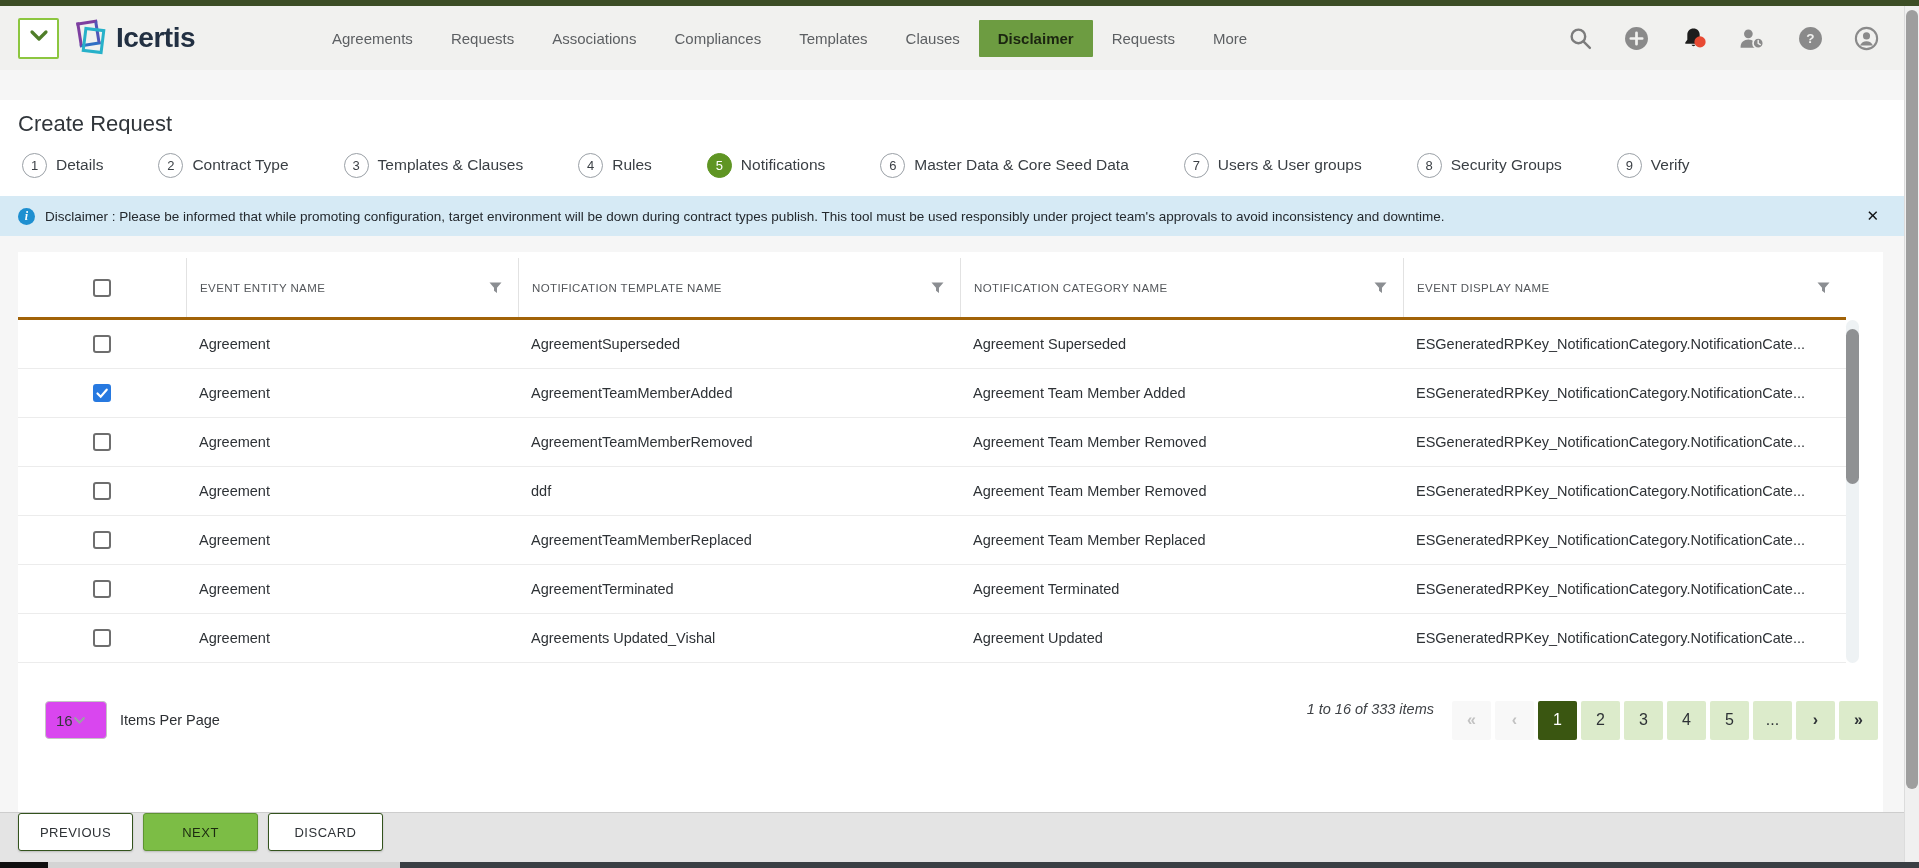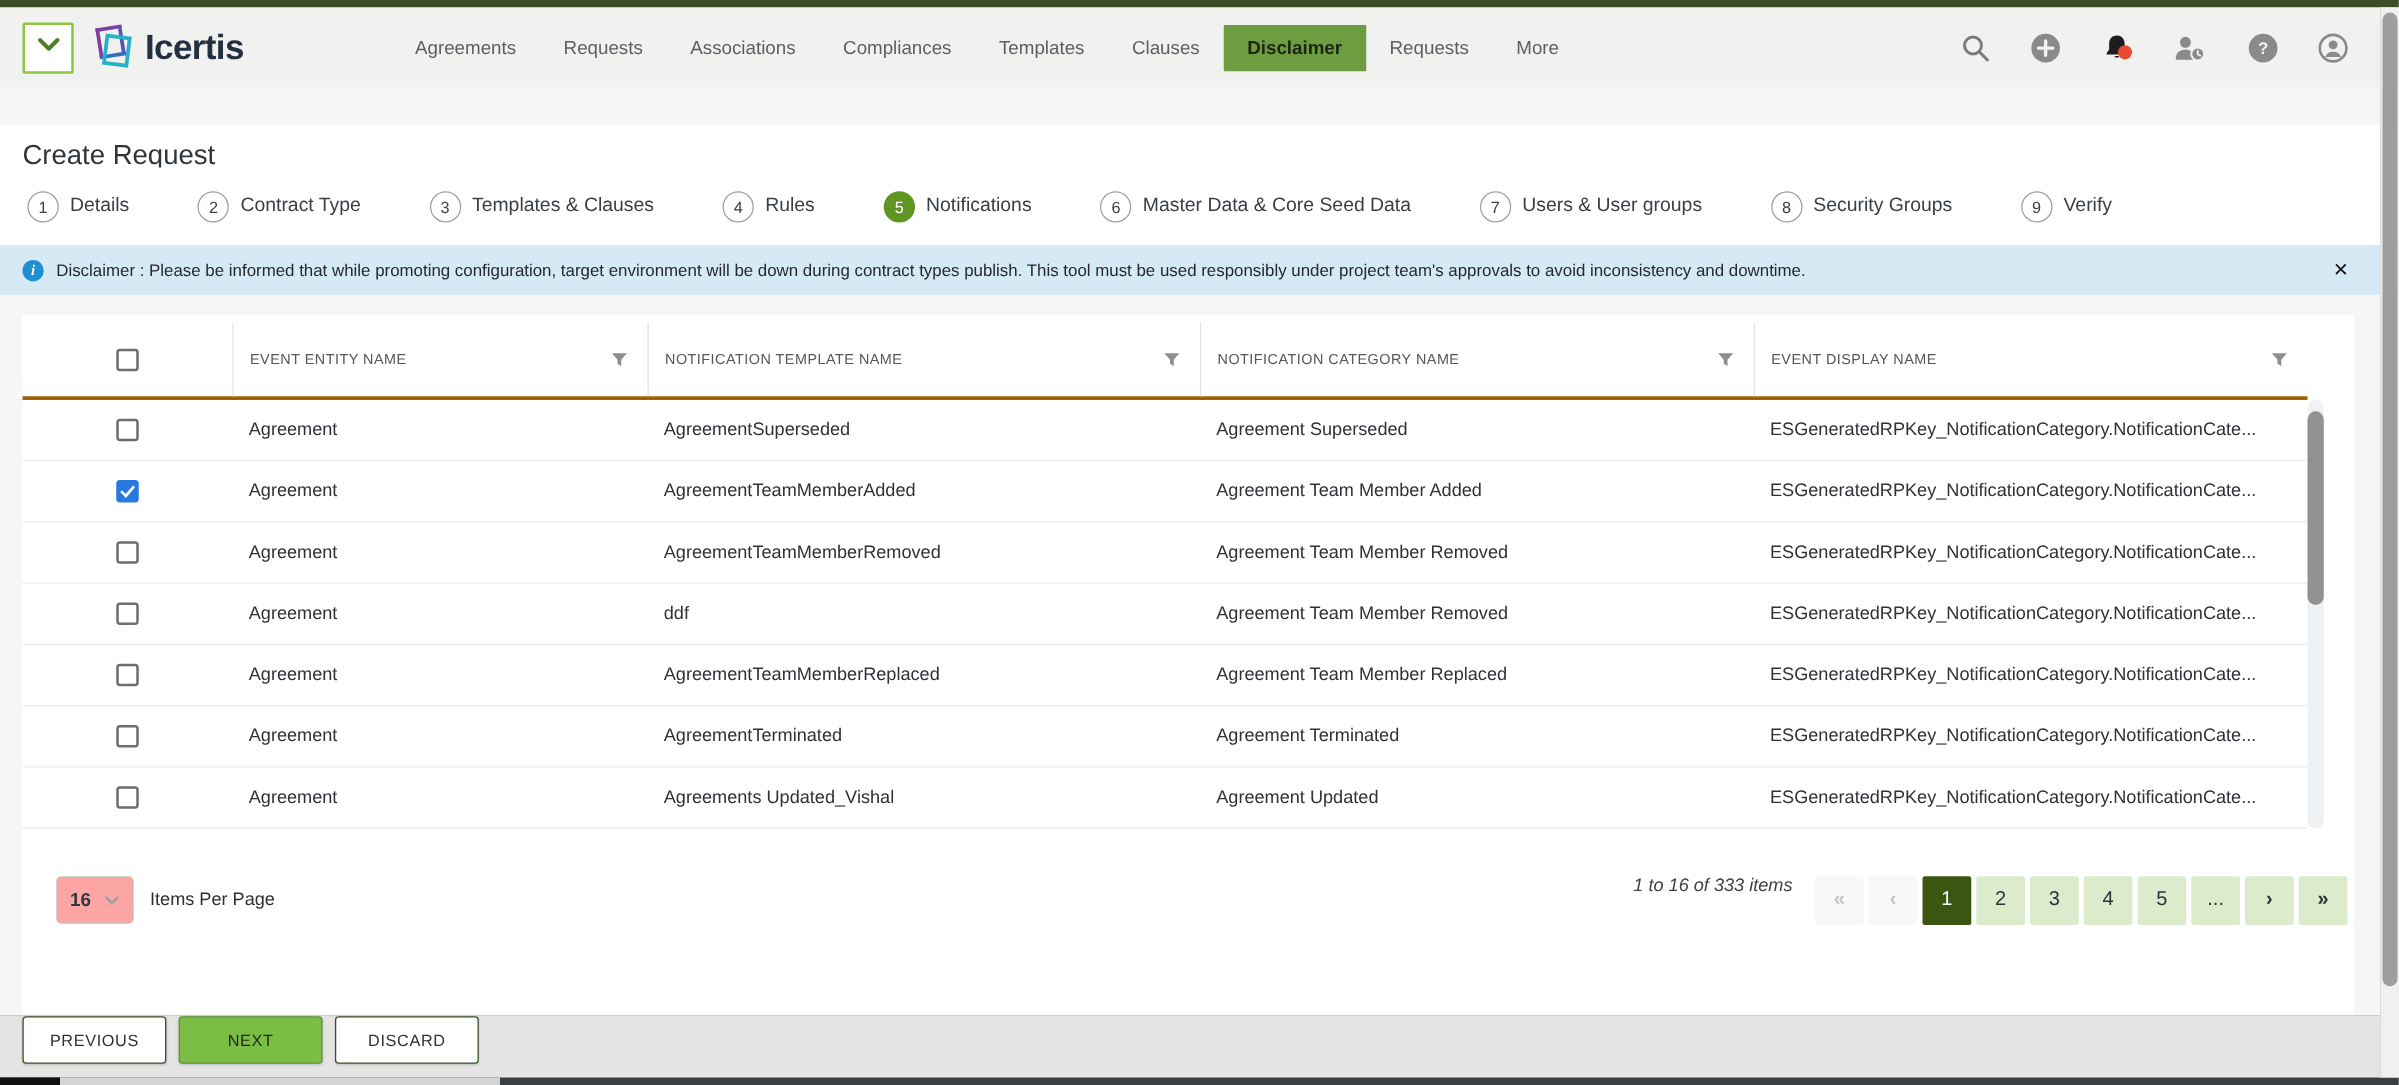--- a/index.html
+++ b/index.html
@@ -66,22 +66,22 @@
   .grid-row { height:49px; border-bottom:1px solid #ececec; align-items:center; }
   .cell { padding-left:13px; font-size:14.5px; color:#2e3236; white-space:nowrap; overflow:hidden; }
   .cb-cell { display:flex; justify-content:center; }
   .checkbox { width:18px; height:18px; border:2px solid #6e6e6e; border-radius:3px; background:#fff; cursor:pointer; }
   .checkbox.checked { background:#2779e0; border-color:#2779e0; display:flex; align-items:center; justify-content:center; }
   .tbl-sb-track { position:absolute; left:1828px; top:68px; width:13px; height:343px; background:#eef2f4; border-radius:7px; }
   .tbl-sb-thumb { position:absolute; left:0; top:9px; width:13px; height:155px; background:#8f9193; border-radius:7px; cursor:pointer; }
 
   
   .pagination { position:absolute; left:0; top:443px; width:1860px; height:50px; display:flex; align-items:center; }
-  .page-size { margin-left:27px; width:62px; height:38px; border:1px solid #c4c4c4; border-radius:4px; background:#fca5a5;
-    display:flex; align-items:center; justify-content:space-between; padding:0 10px; cursor:pointer; flex:none;font-weight:bold; }
+  .page-size { margin-left:27px; width:62px; height:38px; border:1px solid #c4c4c4; border-radius:4px; background:#d946ef;
+    display:flex; align-items:center; padding:0 10px; cursor:pointer; flex:none; }
   .page-size-value { font-size:15px; color:#33373b; }
   .pp-label { margin-left:13px; font-size:14.5px; color:#2c2f33; }
   .pg-right { margin-left:auto; display:flex; align-items:flex-start; gap:4px; }
   .range-label { font-style:italic; font-size:14.5px; color:#3f4246; margin-right:14px; }
   .pg { width:39px; height:39px; display:flex; align-items:center; justify-content:center;
     font-size:16px; border-radius:2px; cursor:pointer; user-select:none; }
   .pg.disabled { background:#f8f8f8; color:#c2c2c2; font-weight:700; }
   .pg.num { background:#dcebcb; color:#2e3236; }
   .pg.arrow { background:#dcebcb; color:#2e3236; font-weight:700; }
   .pg.active { background:#3a5611; color:#fff; }

